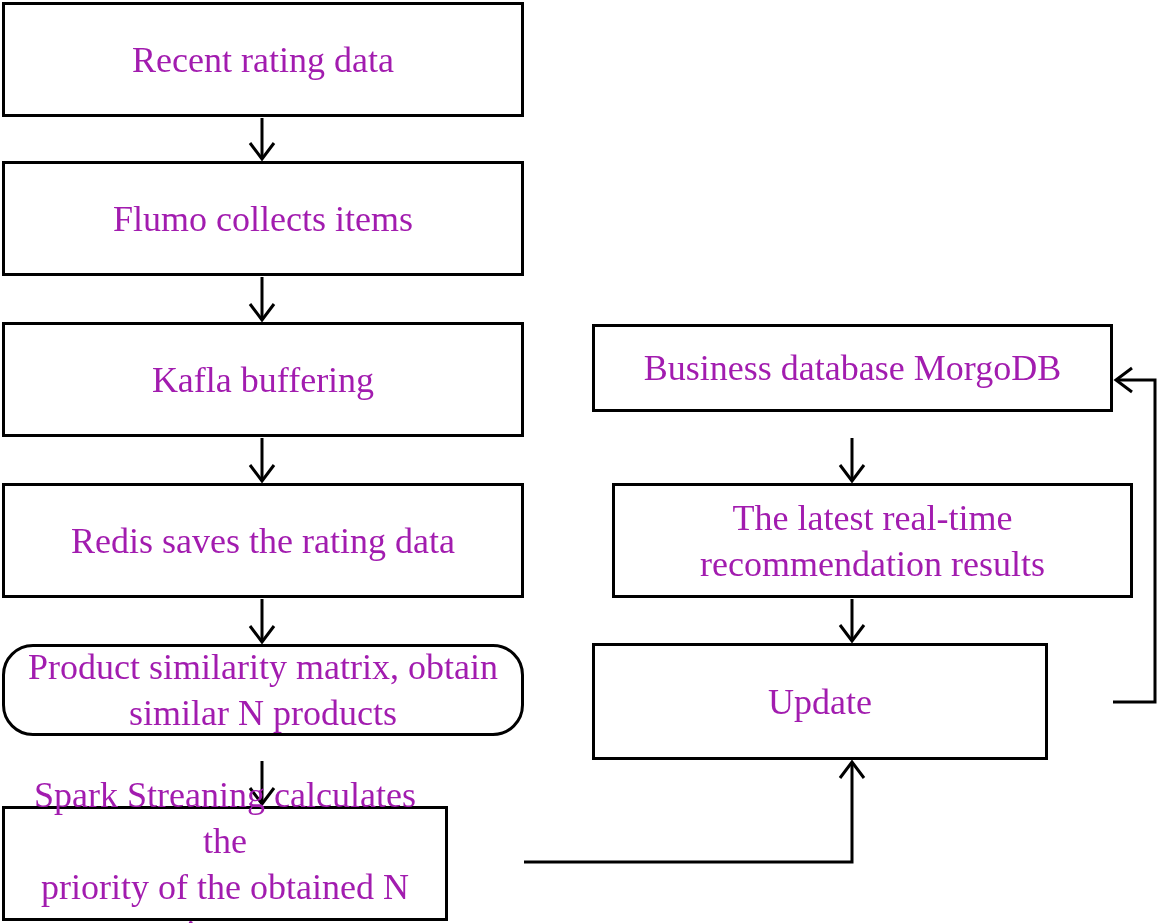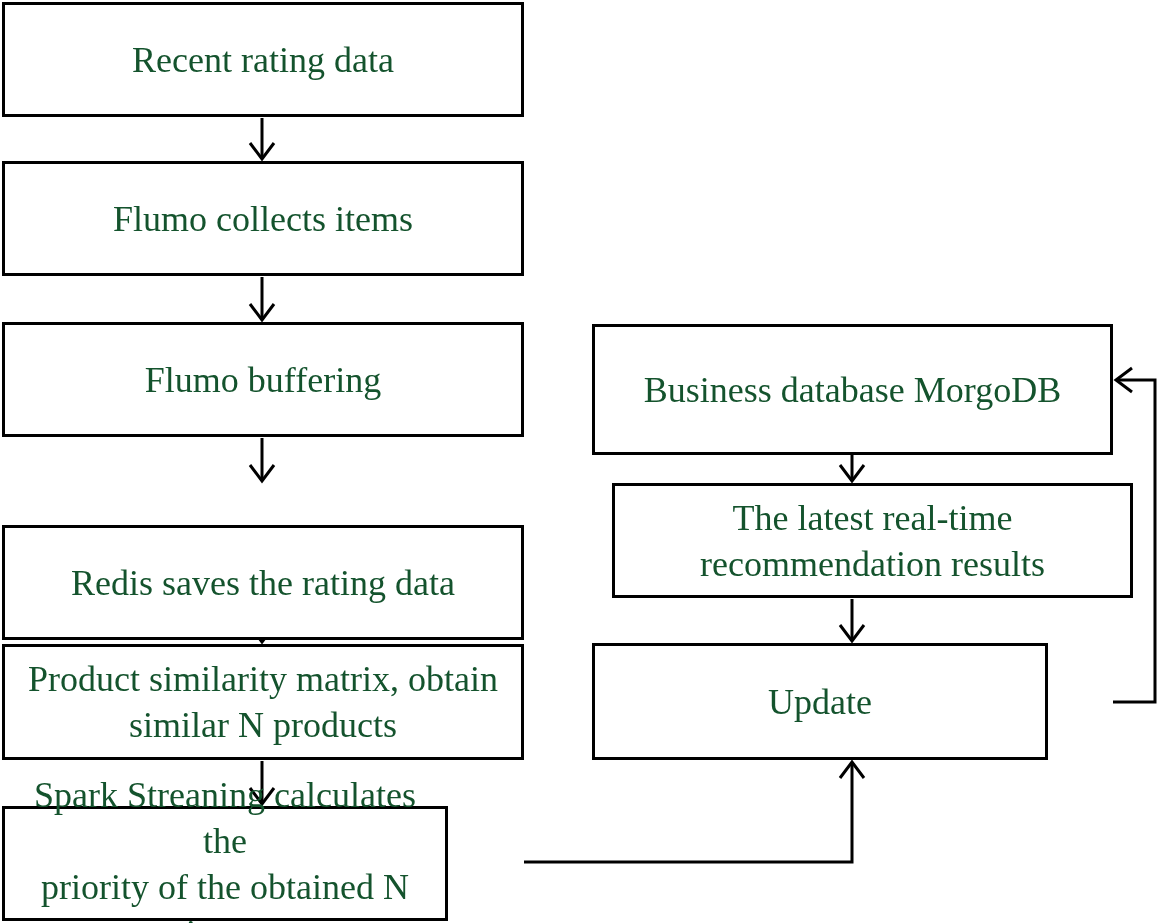--- a/index.html
+++ b/index.html
@@ -29,21 +29,21 @@
   }
   .box {
     position: absolute;
     box-sizing: border-box;
     border: 3px solid #000000;
     background: #ffffff;
     display: flex;
     align-items: center;
     justify-content: center;
     text-align: center;
-    color: #14532d;
+    color: #a21caf;
     font-size: 36px;
     line-height: 46px;
   }
   .box .label {
     white-space: pre-line;
     padding: 0 8px;
   }
 </style>
 </head>
 <body>
@@ -95,38 +95,38 @@
 
   <div class="box" style="left:2px; top:2px; width:522px; height:115px;">
     <span class="label">Recent rating data</span>
   </div>
 
   <div class="box" style="left:2px; top:161px; width:522px; height:115px;">
     <span class="label">Flumo collects items</span>
   </div>
 
   <div class="box" style="left:2px; top:322px; width:522px; height:115px;">
-    <span class="label">Flumo buffering</span>
+    <span class="label">Kafla buffering</span>
   </div>
 
-  <div class="box" style="left:2px; top:483px; width:522px; height:115px;margin-top:42px;">
+  <div class="box" style="left:2px; top:483px; width:522px; height:115px;">
     <span class="label">Redis saves the rating data</span>
   </div>
 
-  <div class="box" style="left:2px; top:644px; width:522px; height:116px;">
+  <div class="box" style="left:2px; top:644px; width:522px; height:92px;border-radius:31px;">
     <span class="label">Product similarity matrix, obtain
 similar N products</span>
   </div>
 
   <div class="box" style="left:2px; top:806px; width:446px; height:115px;">
     <span class="label">Spark Streaning calculates the
 priority of the obtained N items</span>
   </div>
 
-  <div class="box" style="left:592px; top:324px; width:521px; height:131px;">
+  <div class="box" style="left:592px; top:324px; width:521px; height:88px;">
     <span class="label">Business database MorgoDB</span>
   </div>
 
   <div class="box" style="left:592px; top:483px; width:521px; height:115px;margin-left:20px;">
     <span class="label">The latest real-time
 recommendation results</span>
   </div>
 
   <div class="box" style="left:592px; top:643px; width:456px; height:117px;">
     <span class="label">Update</span>

